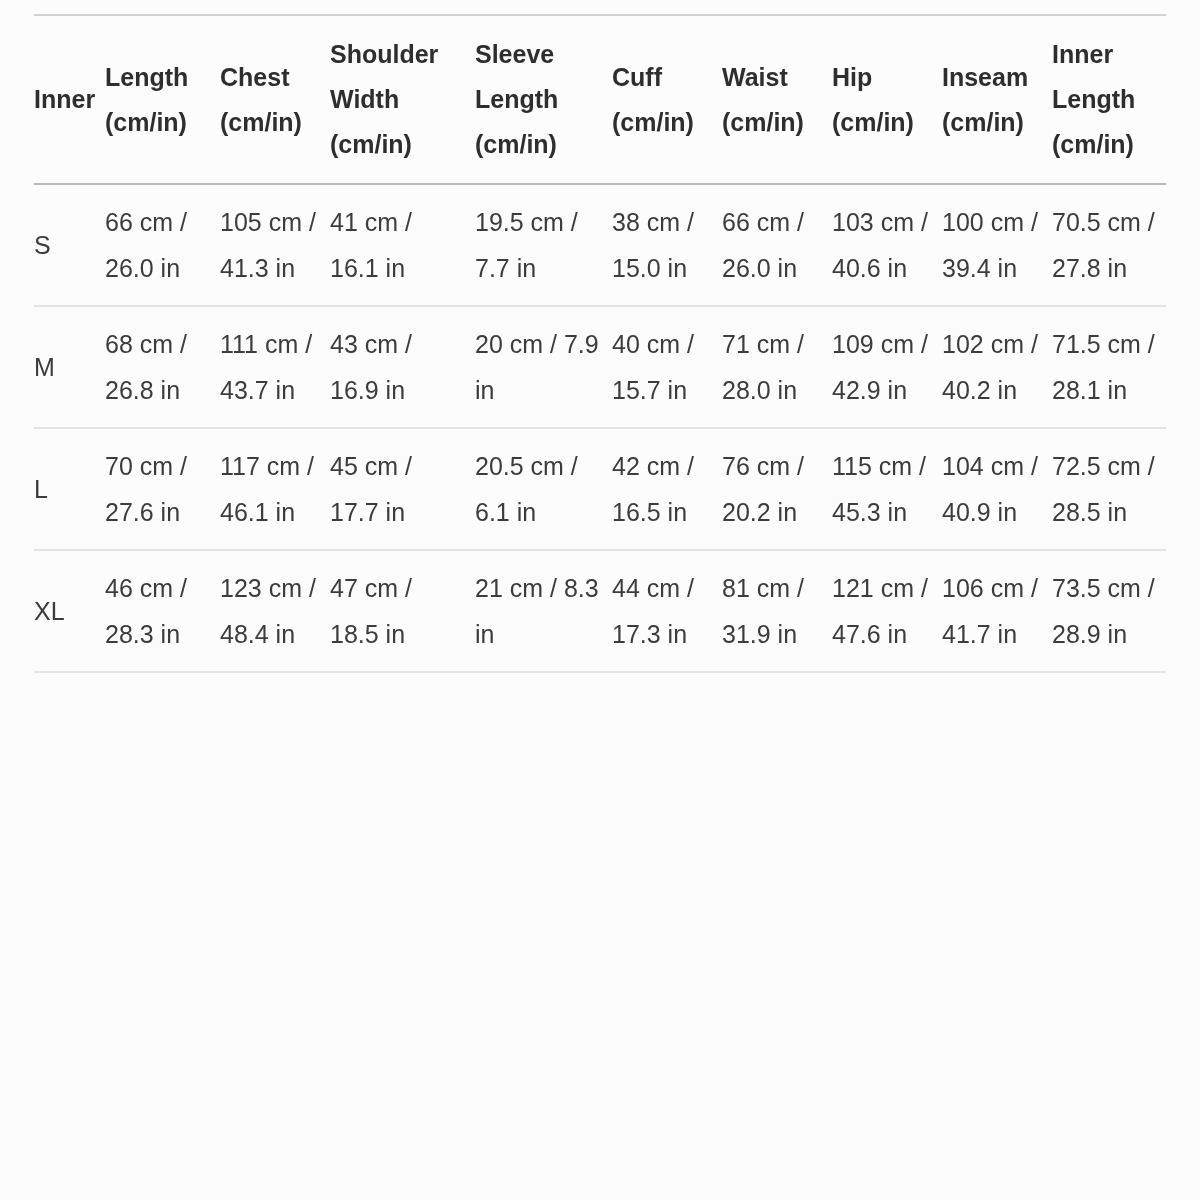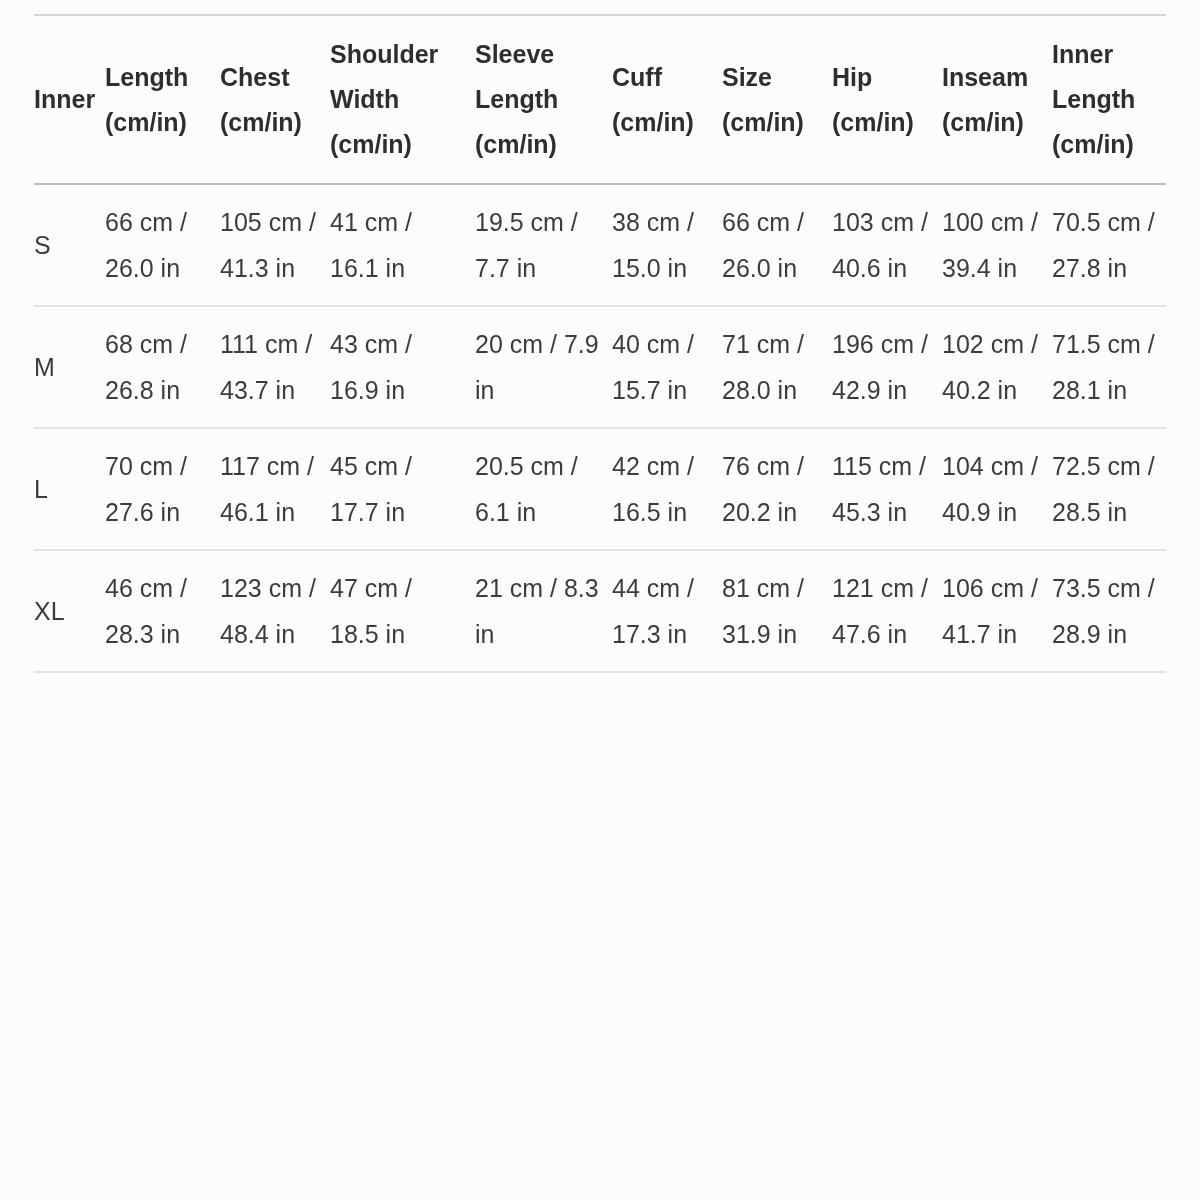--- a/index.html
+++ b/index.html
@@ -100,21 +100,21 @@
         <col class="c-inner">
       </colgroup>
       <thead>
         <tr>
           <th>Inner</th>
           <th>Length (cm/in)</th>
           <th>Chest (cm/in)</th>
           <th>Shoulder Width (cm/in)</th>
           <th>Sleeve Length (cm/in)</th>
           <th>Cuff (cm/in)</th>
-          <th>Size (cm/in)</th>
+          <th>Waist (cm/in)</th>
           <th>Hip (cm/in)</th>
           <th>Inseam (cm/in)</th>
           <th>Inner Length (cm/in)</th>
         </tr>
       </thead>
       <tbody>
         <tr>
           <td>S</td>
           <td>66 cm / 26.0 in</td>
           <td>105 cm / 41.3 in</td>
@@ -127,21 +127,21 @@
           <td>70.5 cm / 27.8 in</td>
         </tr>
         <tr>
           <td>M</td>
           <td>68 cm / 26.8 in</td>
           <td>111 cm / 43.7 in</td>
           <td>43 cm / 16.9 in</td>
           <td>20 cm / 7.9 in</td>
           <td>40 cm / 15.7 in</td>
           <td>71 cm / 28.0 in</td>
-          <td>196 cm / 42.9 in</td>
+          <td>109 cm / 42.9 in</td>
           <td>102 cm / 40.2 in</td>
           <td>71.5 cm / 28.1 in</td>
         </tr>
         <tr>
           <td>L</td>
           <td>70 cm / 27.6 in</td>
           <td>117 cm / 46.1 in</td>
           <td>45 cm / 17.7 in</td>
           <td>20.5 cm / 6.1 in</td>
           <td>42 cm / 16.5 in</td>

